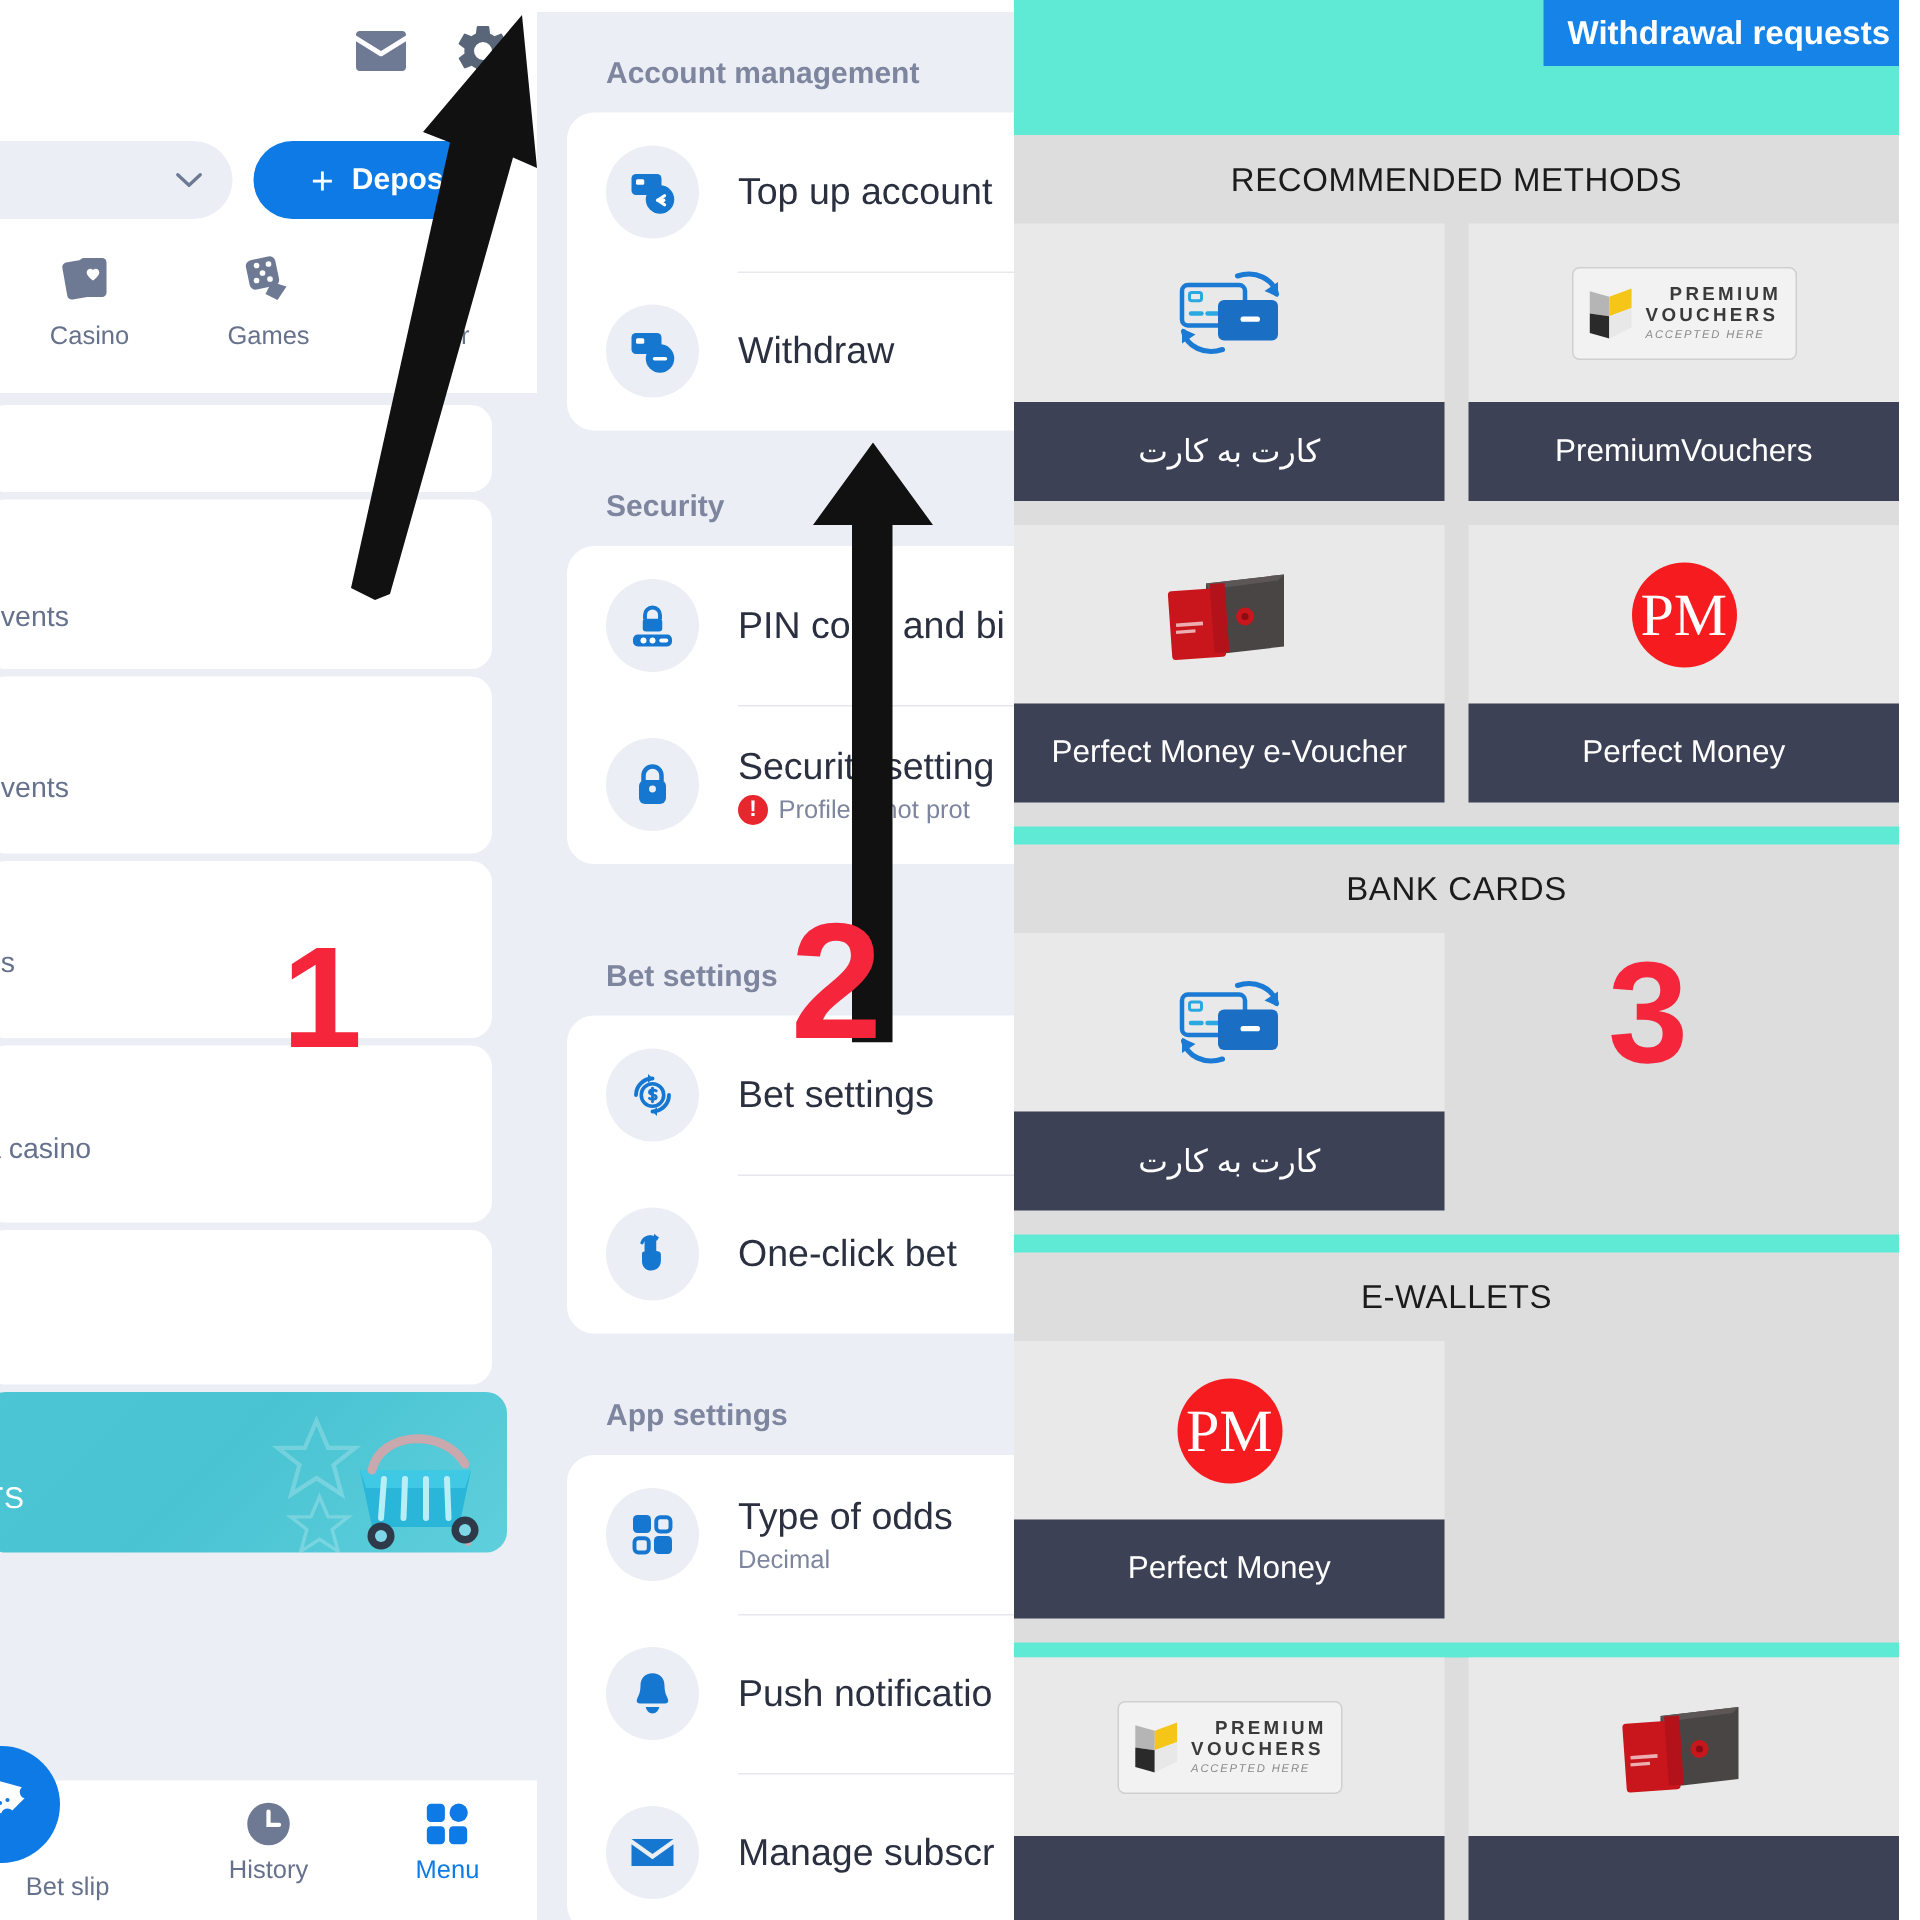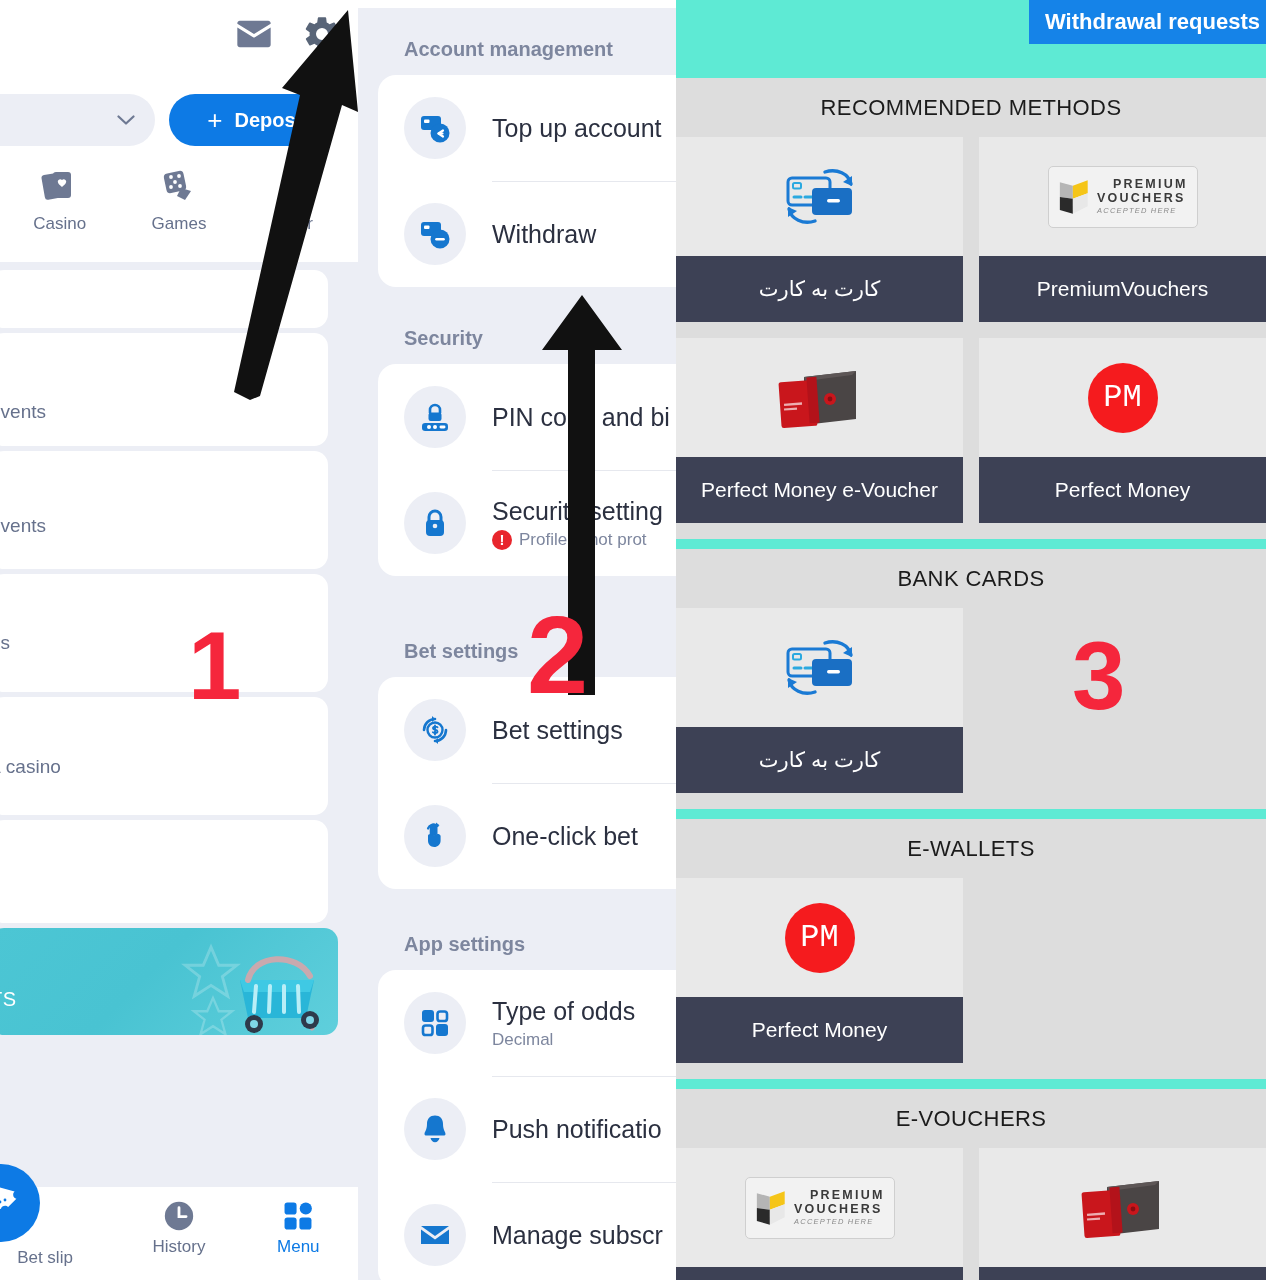--- a/index.html
+++ b/index.html
@@ -147,21 +147,21 @@
   }
   .wr-btn {
     position: absolute; right: -10px; top: 0; height: 44px;
     background: #1583e8; color: #fff; font-size: 22px; font-weight: bold;
     display: flex; align-items: center; padding: 0 16px;
   }
   .pm-wrap { position: absolute; left: 0; top: 78px; width: 590px; }
   .pm-section { background: #dddddd; margin-bottom: 10px; }
   .pm-header {
     text-align: center; font-size: 22px; color: #1b1b1b;
-    padding: 17px 0 16px 0; letter-spacing: .4px;
+    padding: 17px 0 16px 0; letter-spacing: .4px; margin-top: 12px;
   }
   .pm-grid {
     display: grid; grid-template-columns: 1fr 1fr; gap: 16px;
     padding: 0 0px;
   }
   .pm-cell { }
   .pm-logo {
     background: #e9e9e9; height: 119px;
     display: flex; align-items: center; justify-content: center;
   }
@@ -179,21 +179,21 @@
     display: flex; align-items: center; gap: 8px;
     padding: 0 9px;
   }
   .pv-text { display: flex; flex-direction: column; line-height: 1.05; }
   .pv-t1 { font-size: 12.5px; font-weight: bold; letter-spacing: 2.2px; color: #3a3a3a; margin-left: 16px; }
   .pv-t2 { font-size: 12.5px; font-weight: bold; letter-spacing: 2.2px; color: #3a3a3a; }
   .pv-t3 { font-size: 7.5px; font-style: italic; letter-spacing: 1.2px; color: #8a8a8a; margin-top: 2px; }
   .pm-circle {
     width: 70px; height: 70px; border-radius: 50%; background: #f51b1e;
     color: #fff; display: flex; align-items: center; justify-content: center;
-    font-family: Liberation Mono, monospace; font-size: 32px;
+    font-family: Liberation Serif, serif; font-size: 40px;
   }
 
   
   .ov { position: absolute; pointer-events: none; }
   .rednum {
     position: absolute; color: #f5263c; font-weight: bold;
     font-family: "Liberation Sans", sans-serif; line-height: 1;
   }
 </style>
 </head>
@@ -609,21 +609,20 @@
               <div class="pm-circle">PM</div>
             </div>
             <div class="pm-name">Perfect Money</div>
           </div>
           <div></div>
         </div>
         <div class="pm-pad"></div>
       </div>
 
       <div class="pm-section">
-        <div class="pm-header">E-VOUCHERS</div>
         <div class="pm-grid">
           <div class="pm-cell">
             <div class="pm-logo">
               <div class="pv-logo">
                 <svg width="34" height="40" viewBox="0 0 34 40">
                   <path d="M2 4 L16 8 L16 22 L2 20 Z" fill="#b5b5b5"></path>
                   <path d="M16 8 L32 2 L32 16 L16 22 Z" fill="#f5c518"></path>
                   <path d="M2 20 L16 22 L16 38 L2 34 Z" fill="#2a2a2a"></path>
                   <path d="M16 22 L32 16 L32 30 L16 38 Z" fill="#e8e8e8"></path>
                 </svg>

